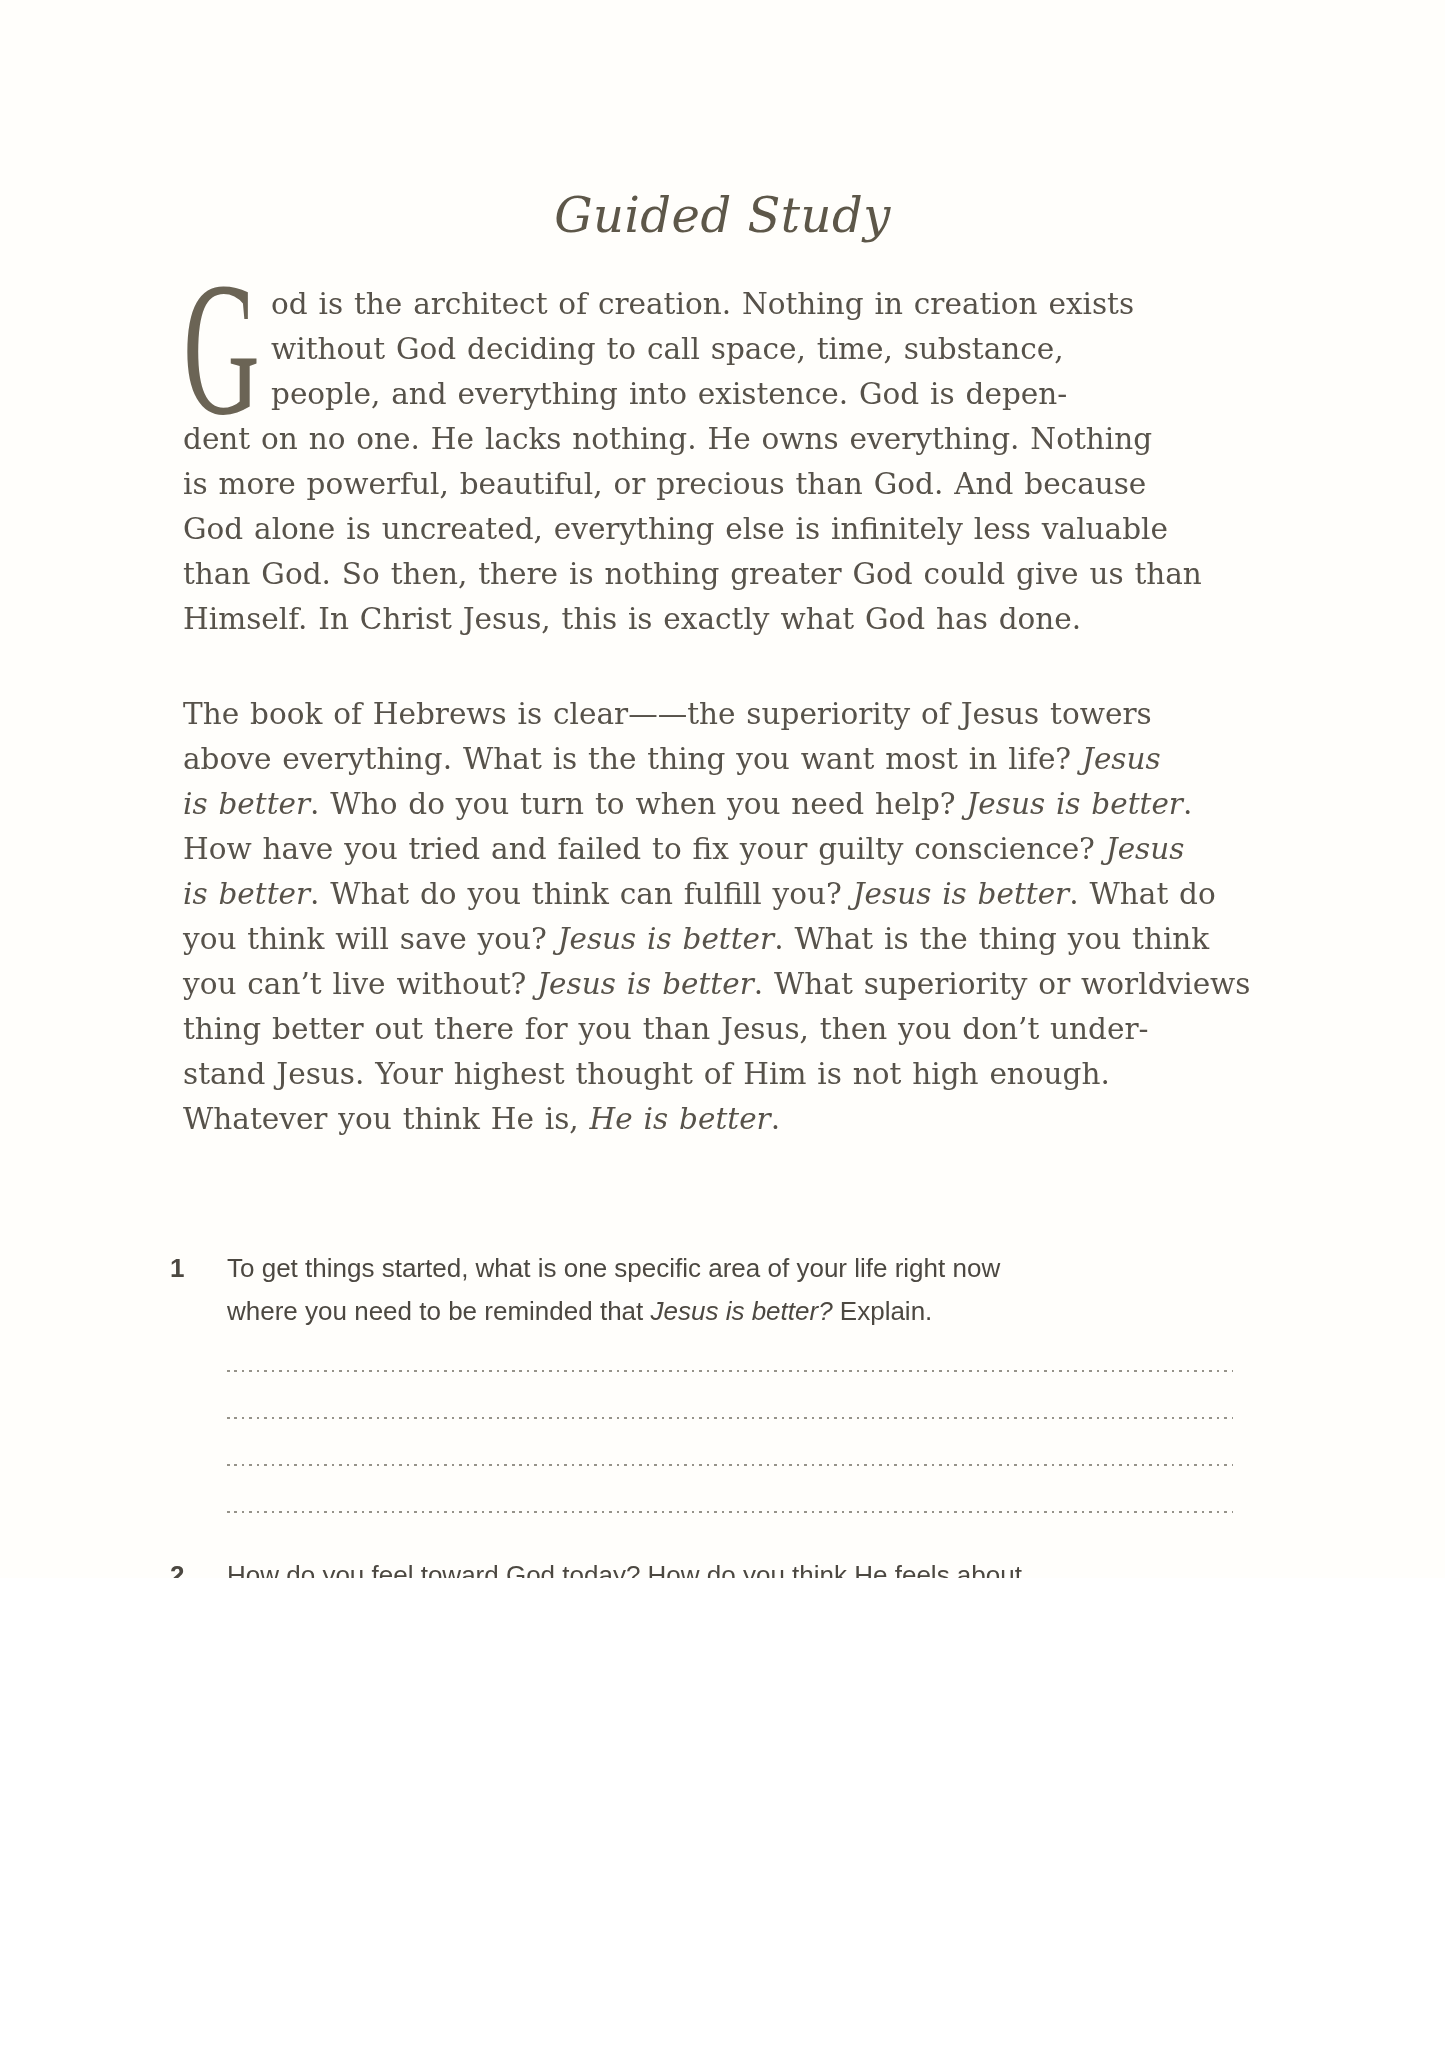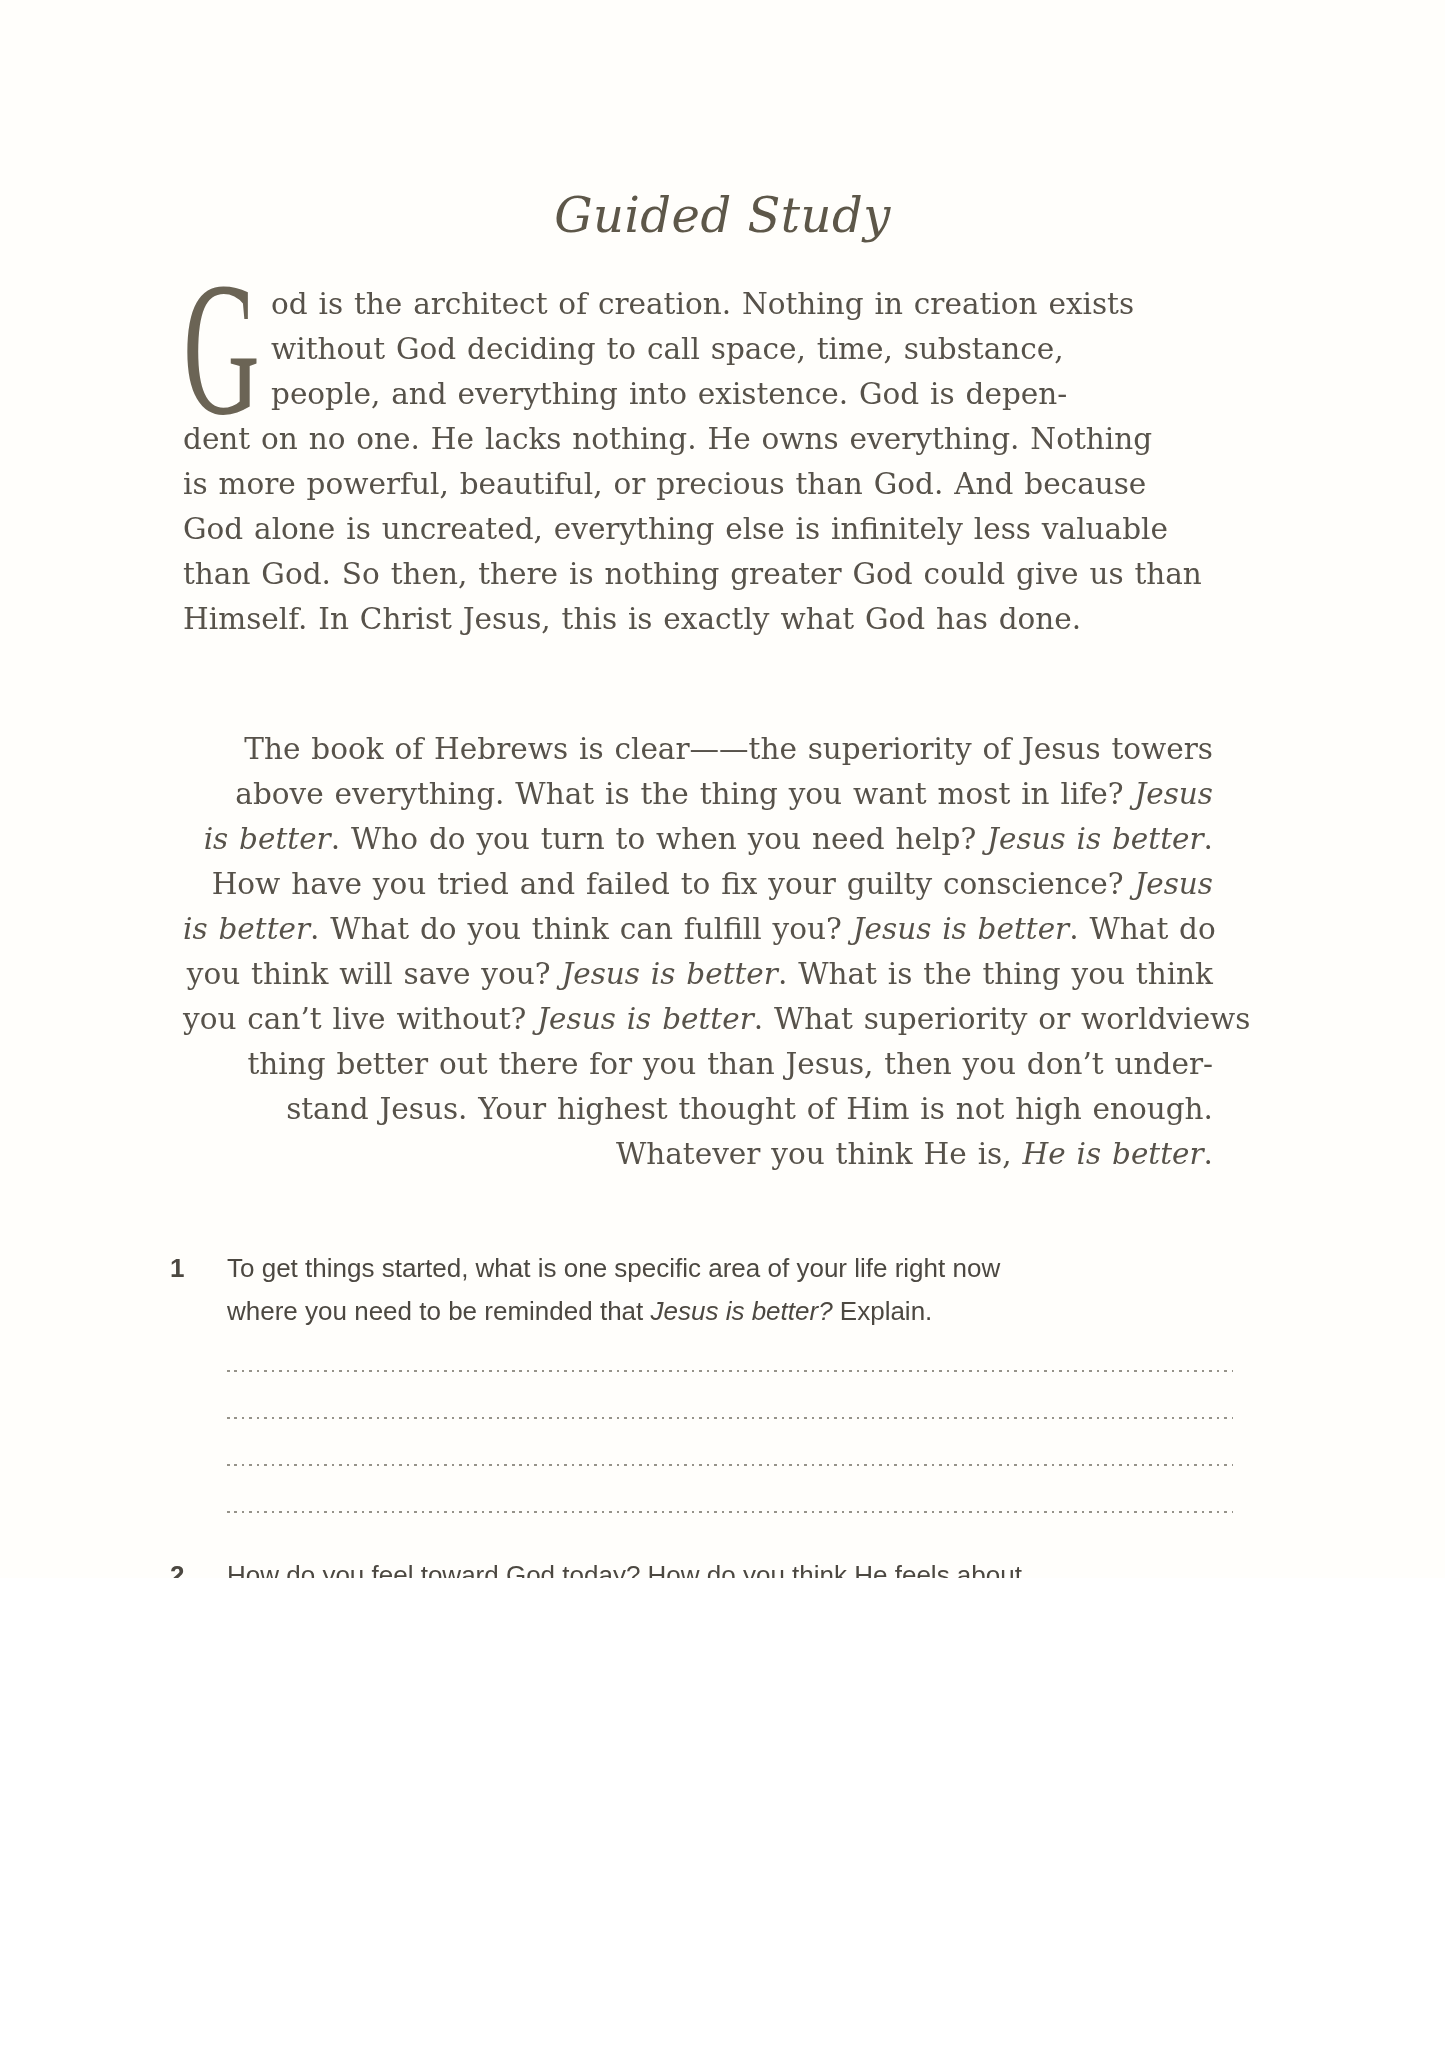--- a/index.html
+++ b/index.html
@@ -27,21 +27,21 @@
   .bodyblock {
     position:absolute;
     left:183px;
     width:1030px;
     font-size:29.5px;
     line-height:45px;
     color:#57524a;
     word-spacing:1.5px;
   }
   .intro  { top:282px; }
-  .hebrews{ top:727px;text-align:right; }
+  .hebrews{ top:692px; }
   .tline  { white-space:nowrap; }
   .ital   { font-style:italic; }
   .dropcap {
     float:left;
     width:88px;
     height:135px;
   }
   .dropcap span {
     display:block;
     font-family:"Liberation Serif", serif;

